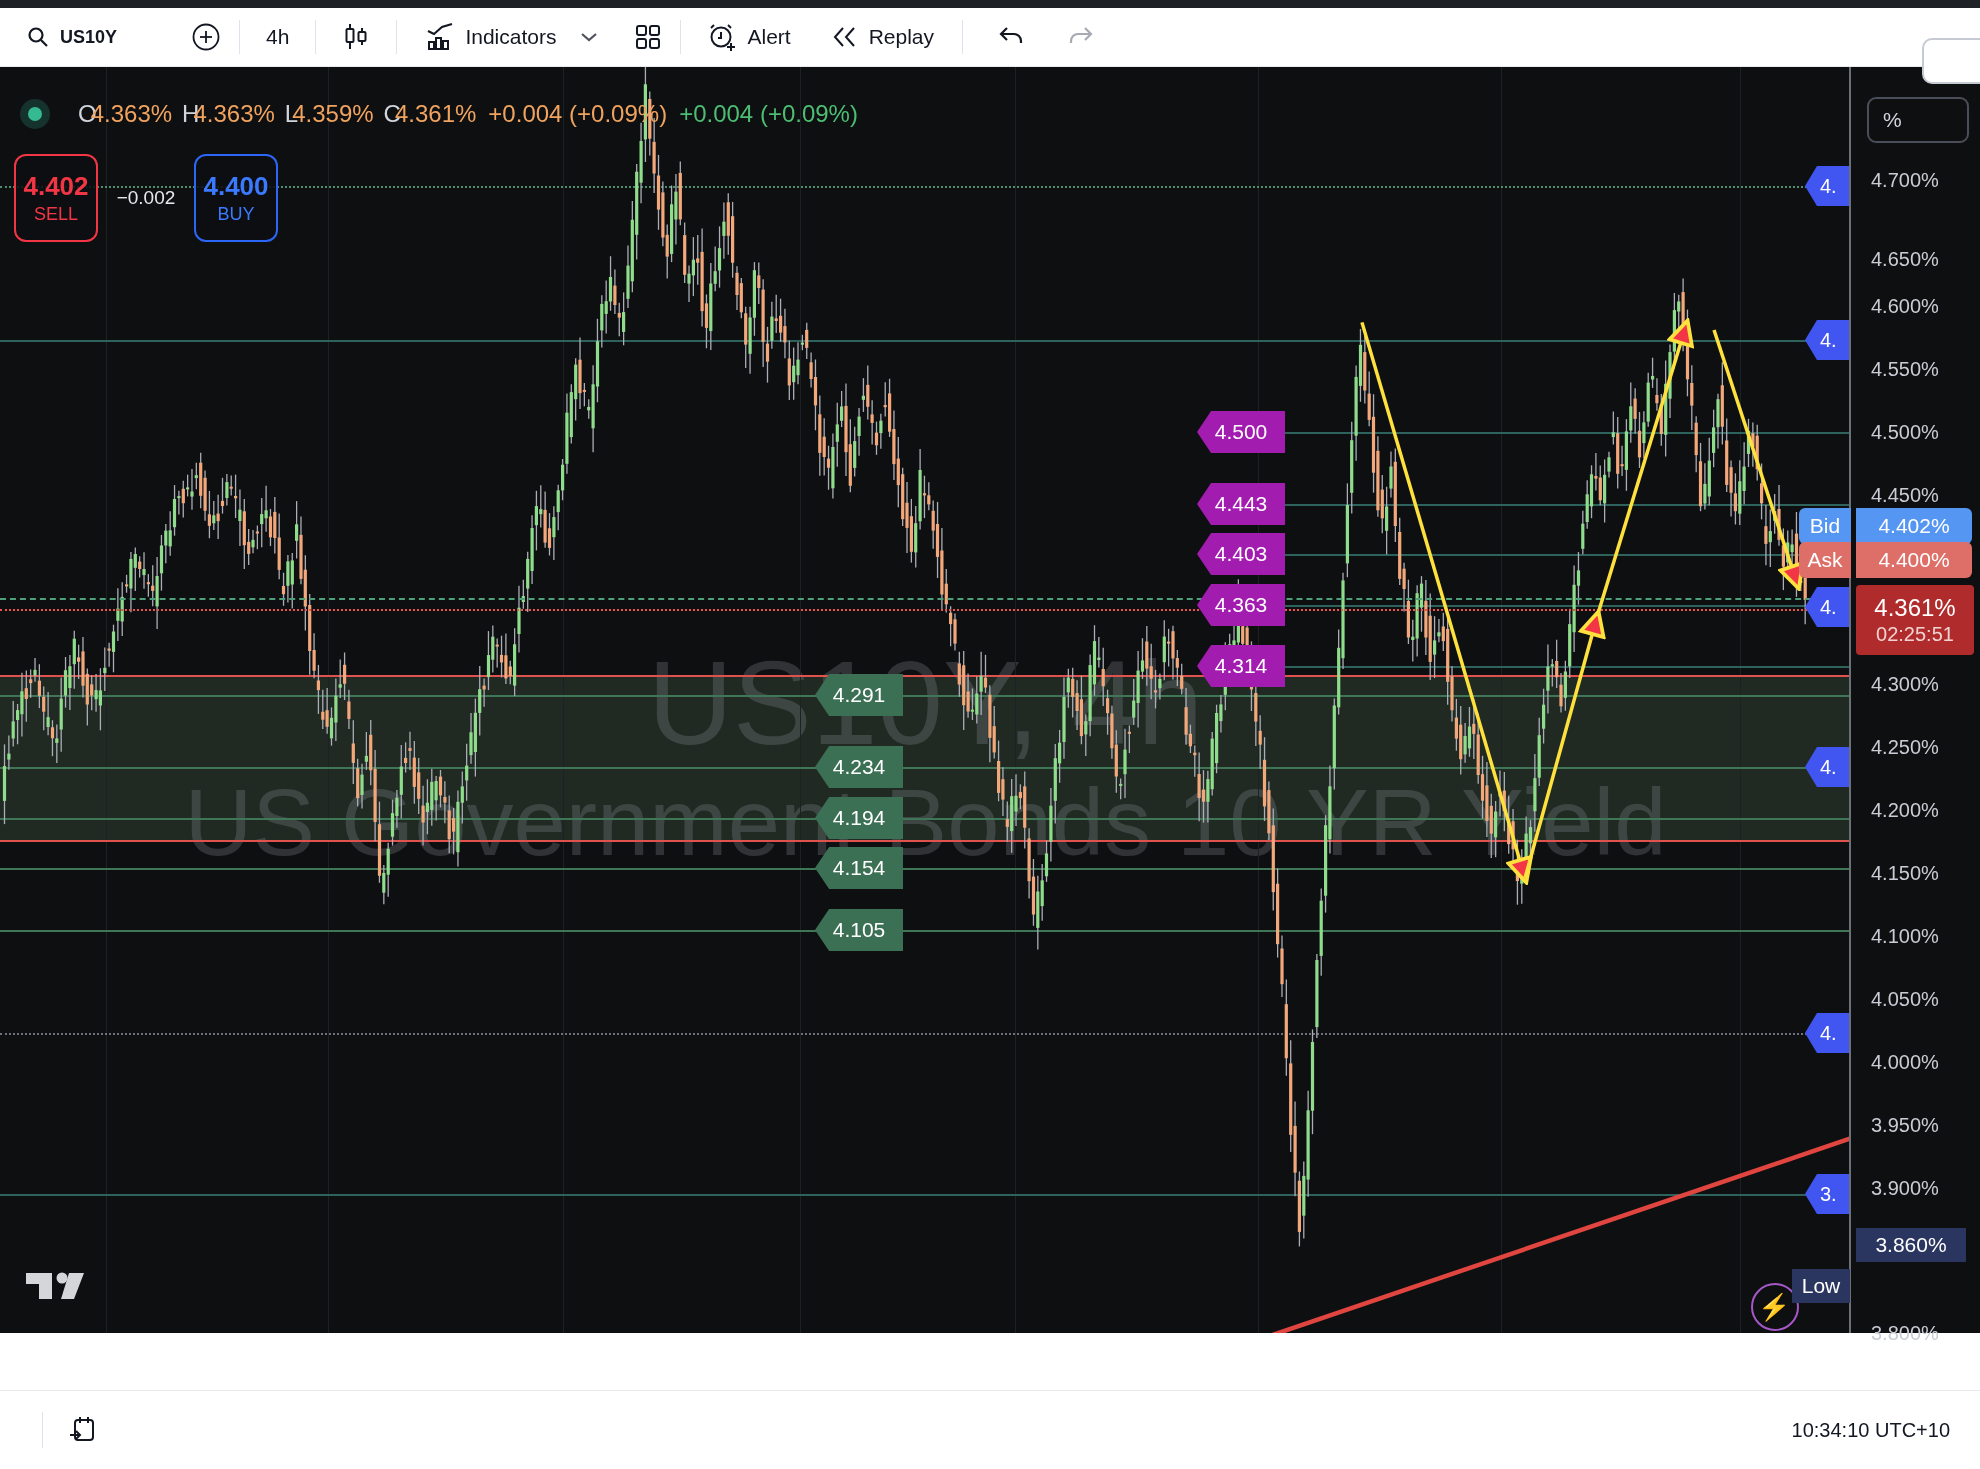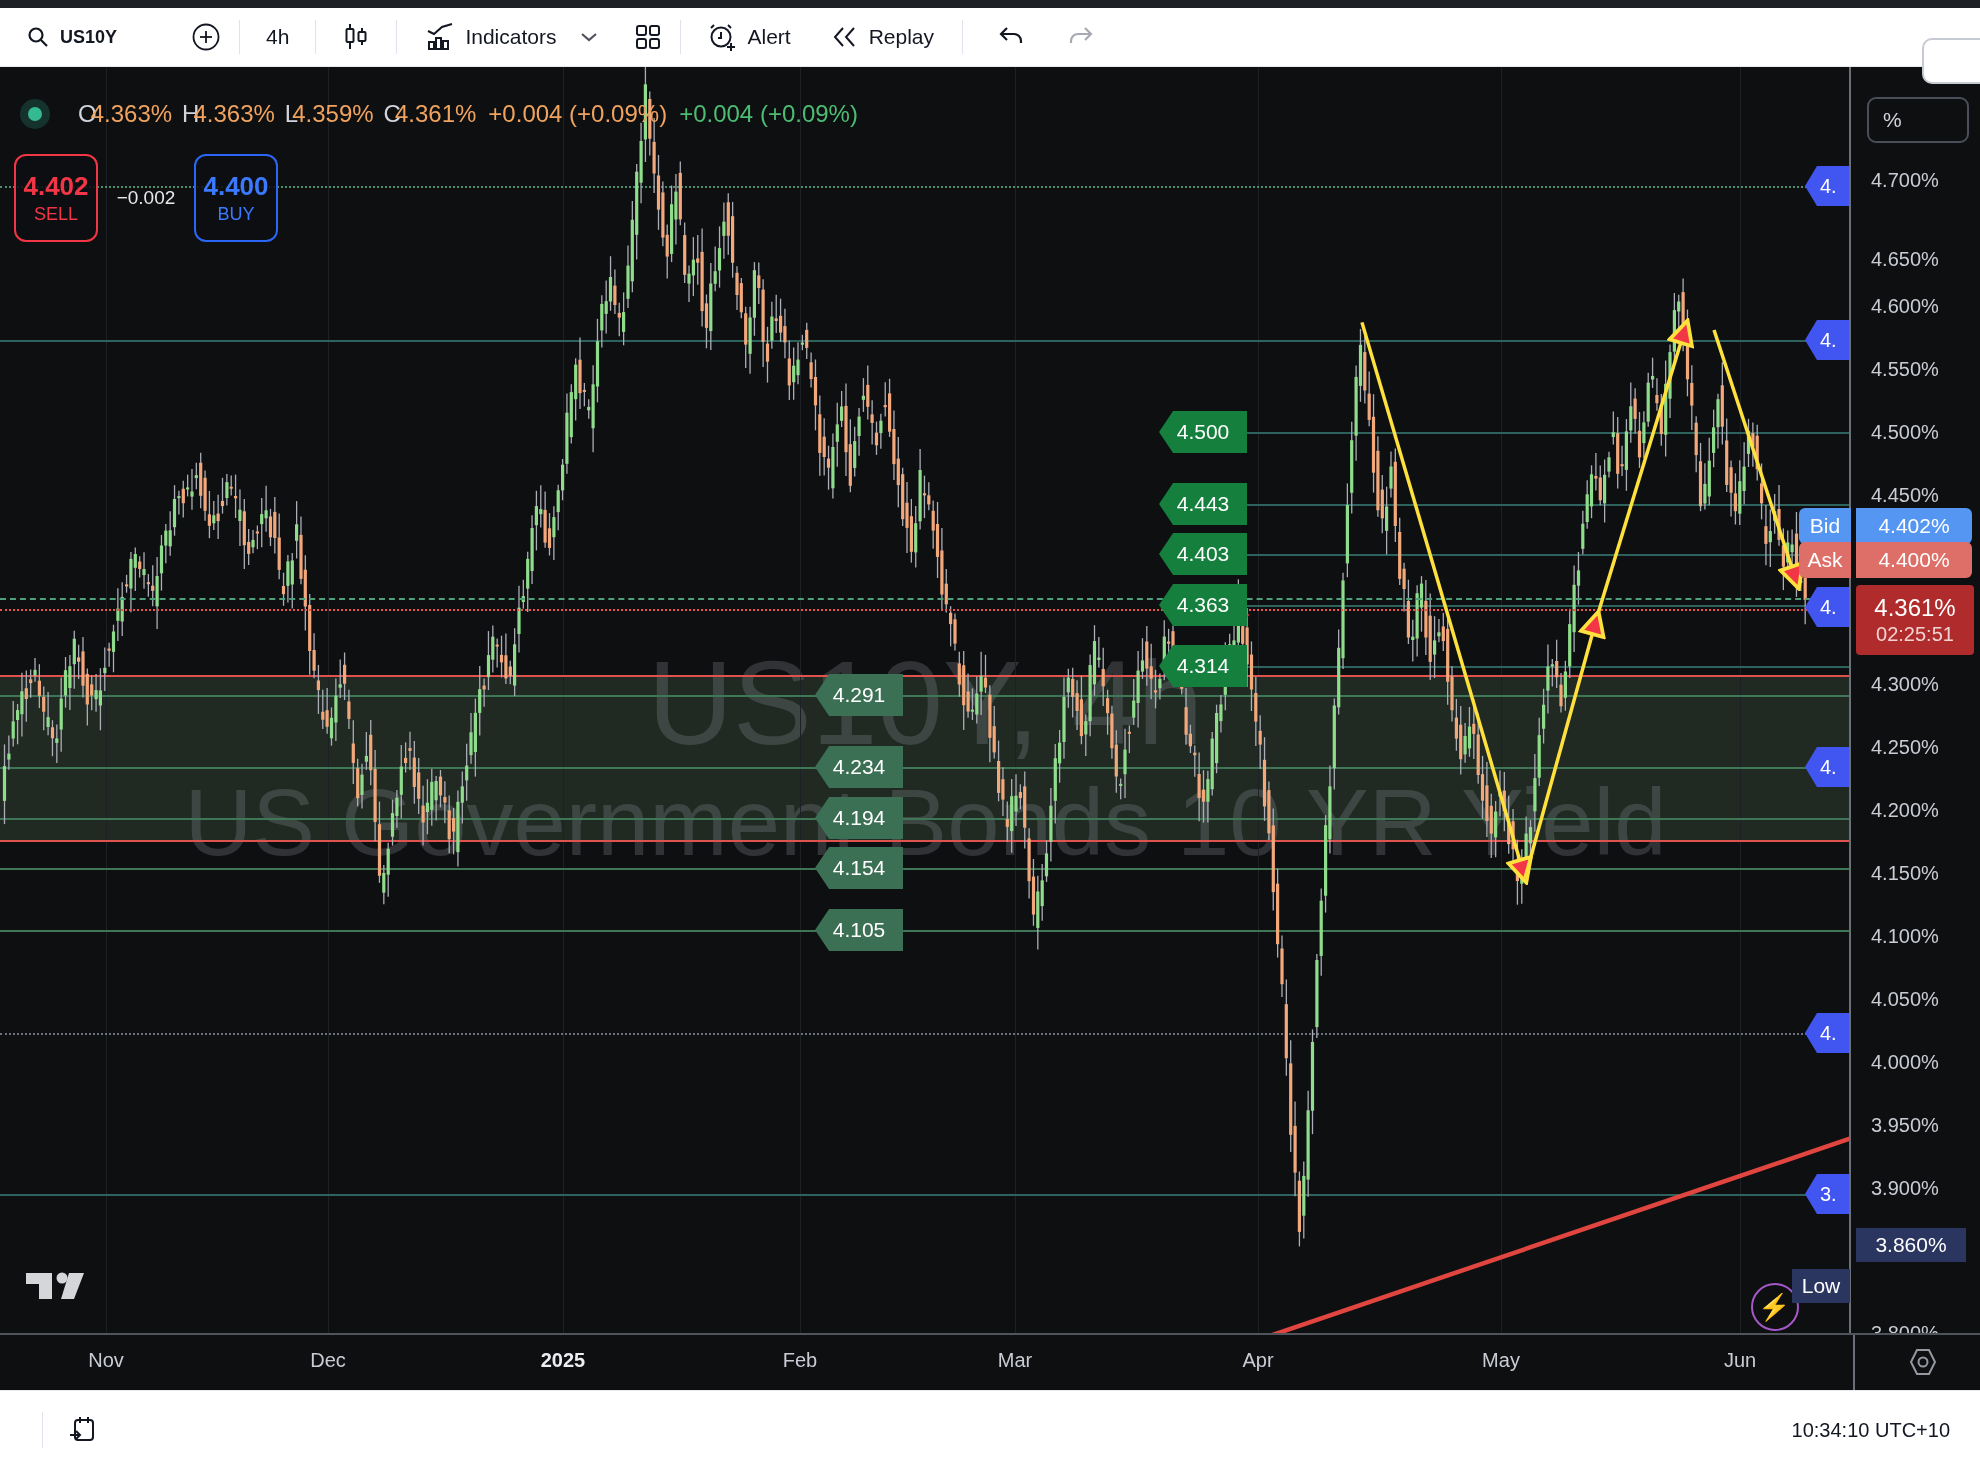--- a/index.html
+++ b/index.html
@@ -54,21 +54,21 @@
             display:flex; flex-direction:column; align-items:center; justify-content:center; gap:2px; }
   .tw-sell { border:2px solid #f23645; color:#f23645; }
   .tw-buy  { border:2px solid #2b66f6; color:#3b79ff; }
   .tw-price { font-size:26px; font-weight:700; }
   .tw-side  { font-size:18px; }
   .tw-spread { width:96px; text-align:center; color:#e6e8ec; font-size:19px; }
   
   .flag { position:absolute; width:88px; height:42px; display:flex; align-items:center;
           justify-content:center; color:#fff; font-size:21px; z-index:6;
           clip-path:polygon(0 50%, 16% 0, 100% 0, 100% 100%, 16% 100%); }
-  .flag-teal  { background:#15803d; left:1159px; }
+  .flag-teal  { background:#a21caf; left:1197px; }
   .flag-green { background:#3c7054; left:815px; }
   .flag-alert { background:#4156f0; left:1805px; width:46px; height:40px; font-size:20px;
                 justify-content:flex-start; padding-left:15px;
                 clip-path:polygon(0 50%, 26% 0, 100% 0, 100% 100%, 26% 100%); }
   
   #axis { position:absolute; left:1853px; top:0; width:127px; height:1266px; background:#0e0f11; }
   .tick { position:absolute; left:18px; color:#c9ccd4; font-size:20px; transform:translateY(-50%); }
   #pct-btn { position:absolute; left:14px; top:30px; width:102px; height:46px; border:2px solid #4a4e58;
              border-radius:9px; color:#d1d4dc; font-size:21px; display:flex; align-items:center;
              padding-left:14px; }
@@ -1174,40 +1174,20 @@
     <div class="chip" id="ask-chip">Ask</div>
     <div class="chip" id="ask-val">4.400%</div>
     <div class="chip" id="last-label">
       <span id="last-price">4.361%</span>
       <span id="last-countdown">02:25:51</span>
     </div>
     <div class="chip" id="low-chip">Low</div>
     <div class="chip" id="low-val">3.860%</div>
   </div>
 
-  <div id="time-axis">
-    <div id="months">
-        <div class="month" style="left: 106px;">Nov</div>
-        <div class="month" style="left: 328px;">Dec</div>
-        <div class="month month-bold" style="left: 563px;">2025</div>
-        <div class="month" style="left: 800px;">Feb</div>
-        <div class="month" style="left: 1015px;">Mar</div>
-        <div class="month" style="left: 1258px;">Apr</div>
-        <div class="month" style="left: 1501px;">May</div>
-        <div class="month" style="left: 1740px;">Jun</div>
-      </div>
-    <div id="axis-corner">
-      <span id="axis-gear">
-        <svg width="38" height="38" viewBox="0 0 38 38" fill="none" stroke="#9598a1" stroke-width="2">
-          <path d="M13 7 h12 l6 12 -6 12 h-12 l-6 -12 z"></path>
-          <circle cx="19" cy="19" r="4.5"></circle>
-        </svg>
-      </span>
-    </div>
-  </div>
 
   <footer class="toolbar">
     <div class="fsep"></div>
     <div class="hbtn">
       <span>
         <svg width="30" height="30" viewBox="0 0 30 30" fill="none" stroke="#131722" stroke-width="2">
           <rect x="8" y="5" width="18" height="20" rx="3"></rect>
           <line x1="13" y1="2" x2="13" y2="8"></line>
             <line x1="21" y1="2" x2="21" y2="8"></line>
           <line x1="3" y1="20" x2="13" y2="20"></line>

